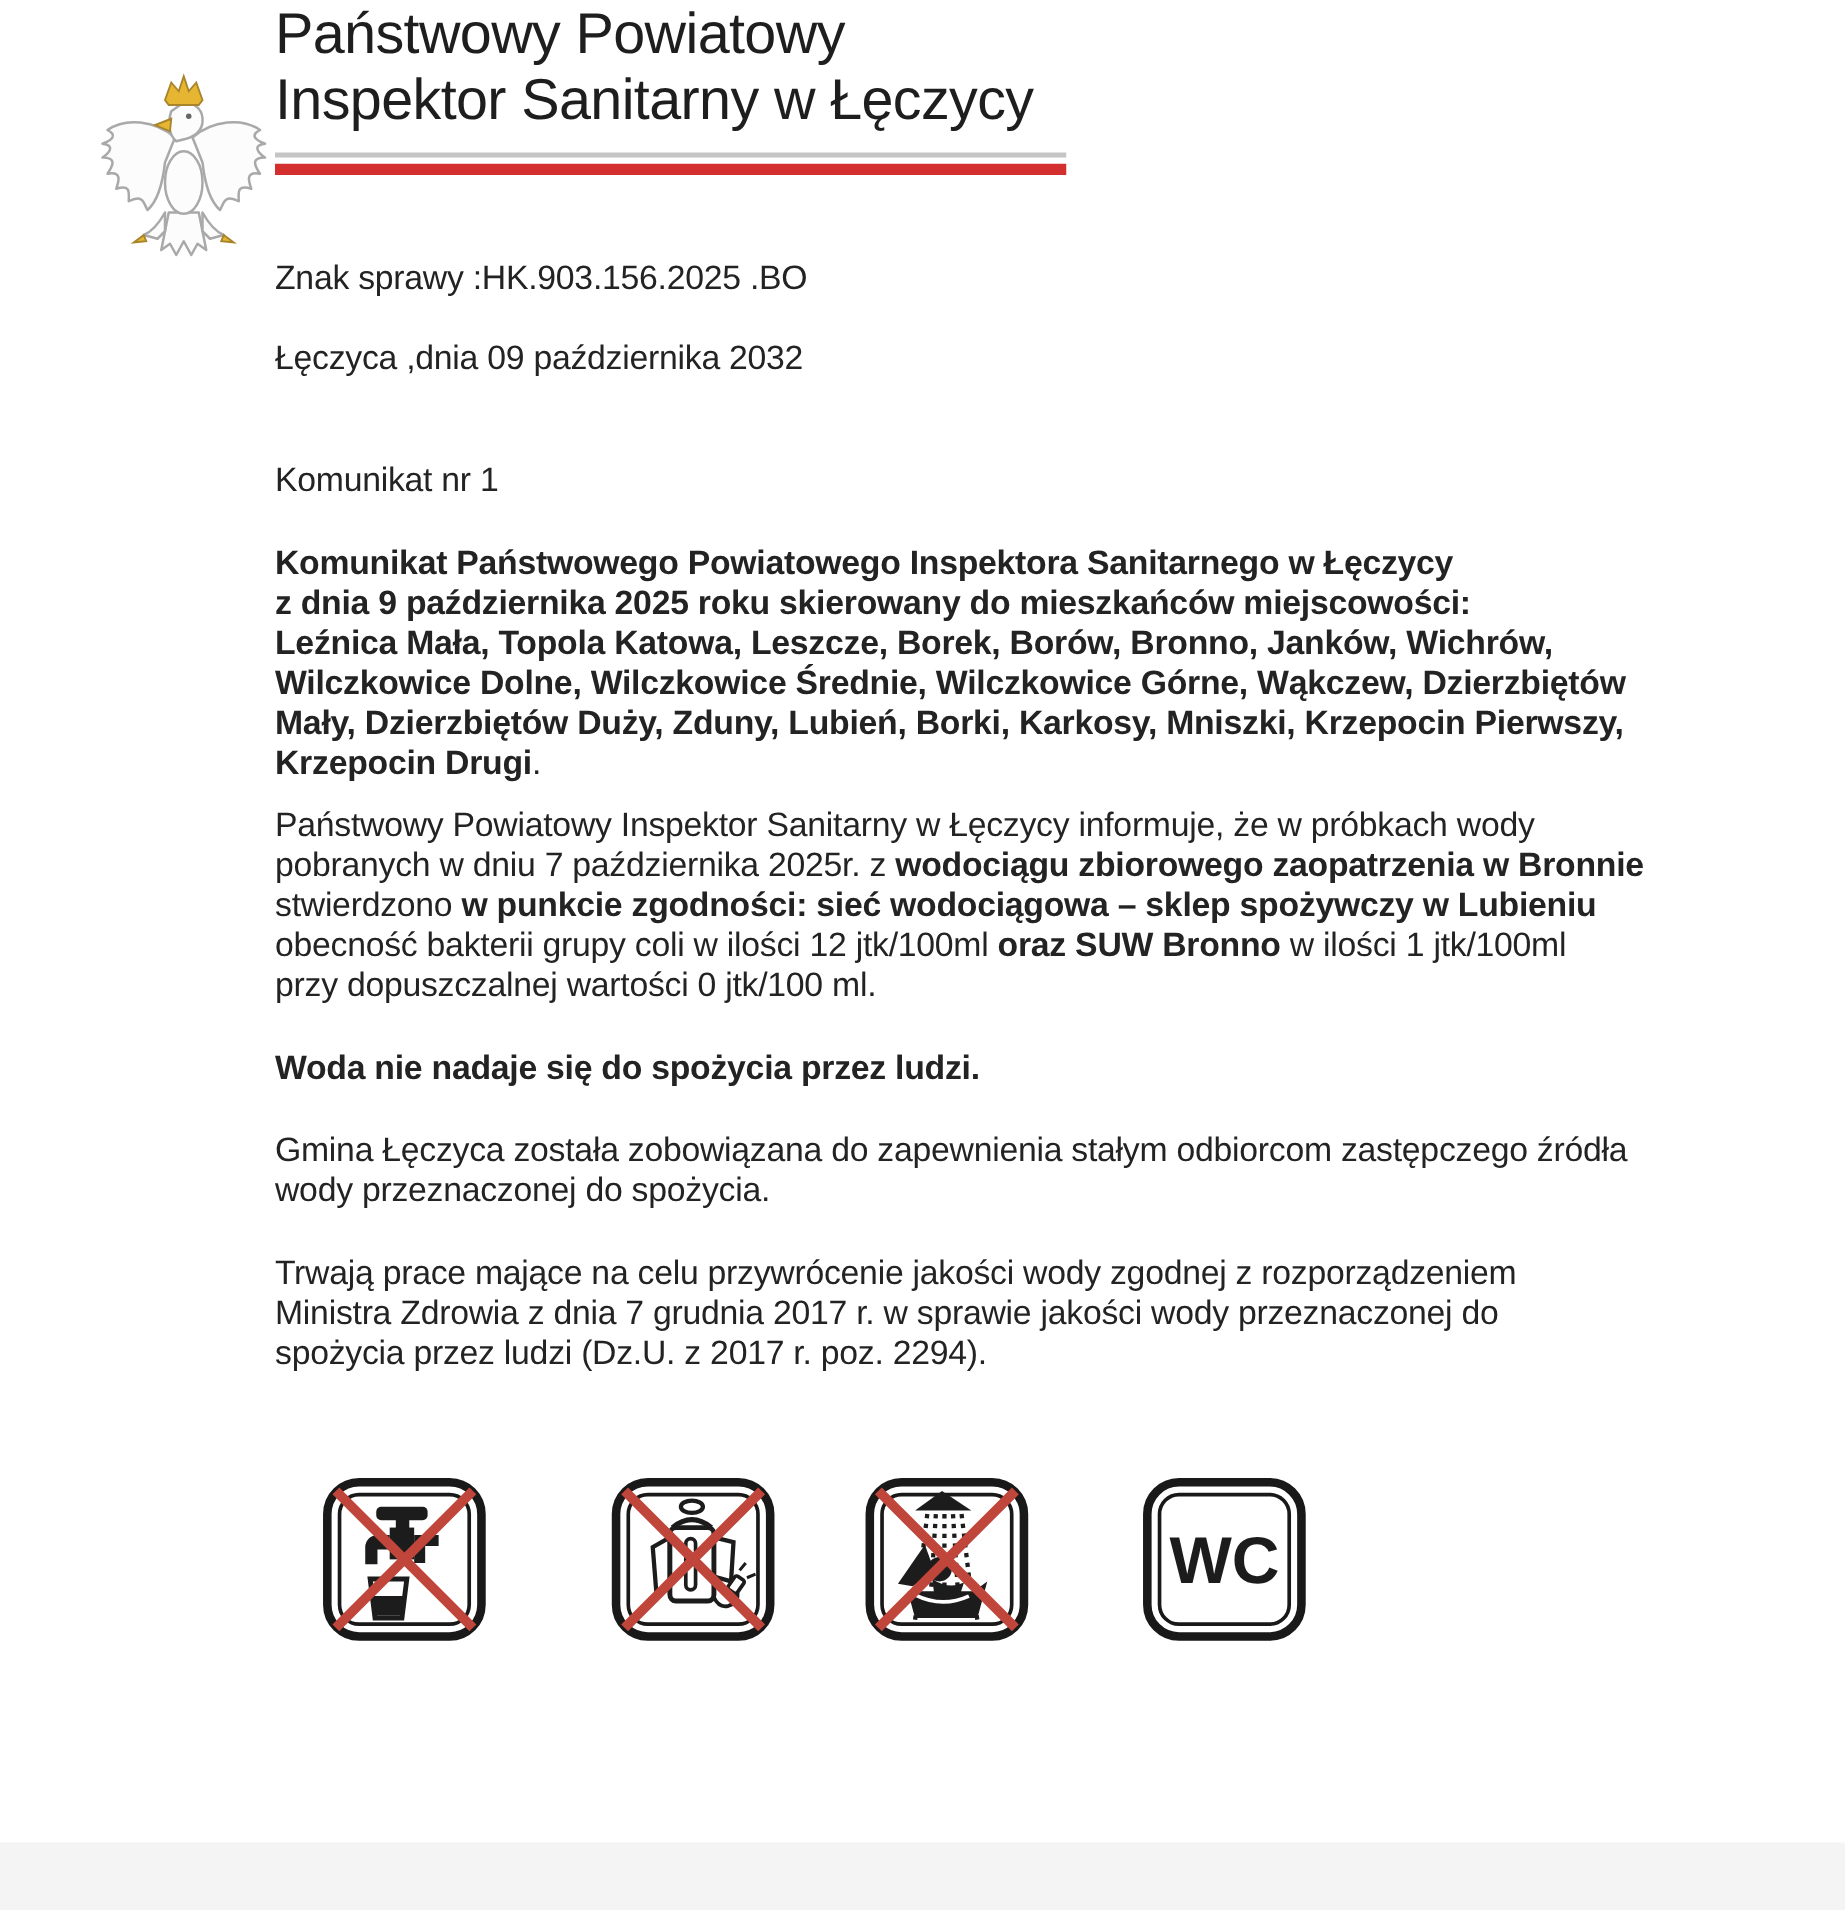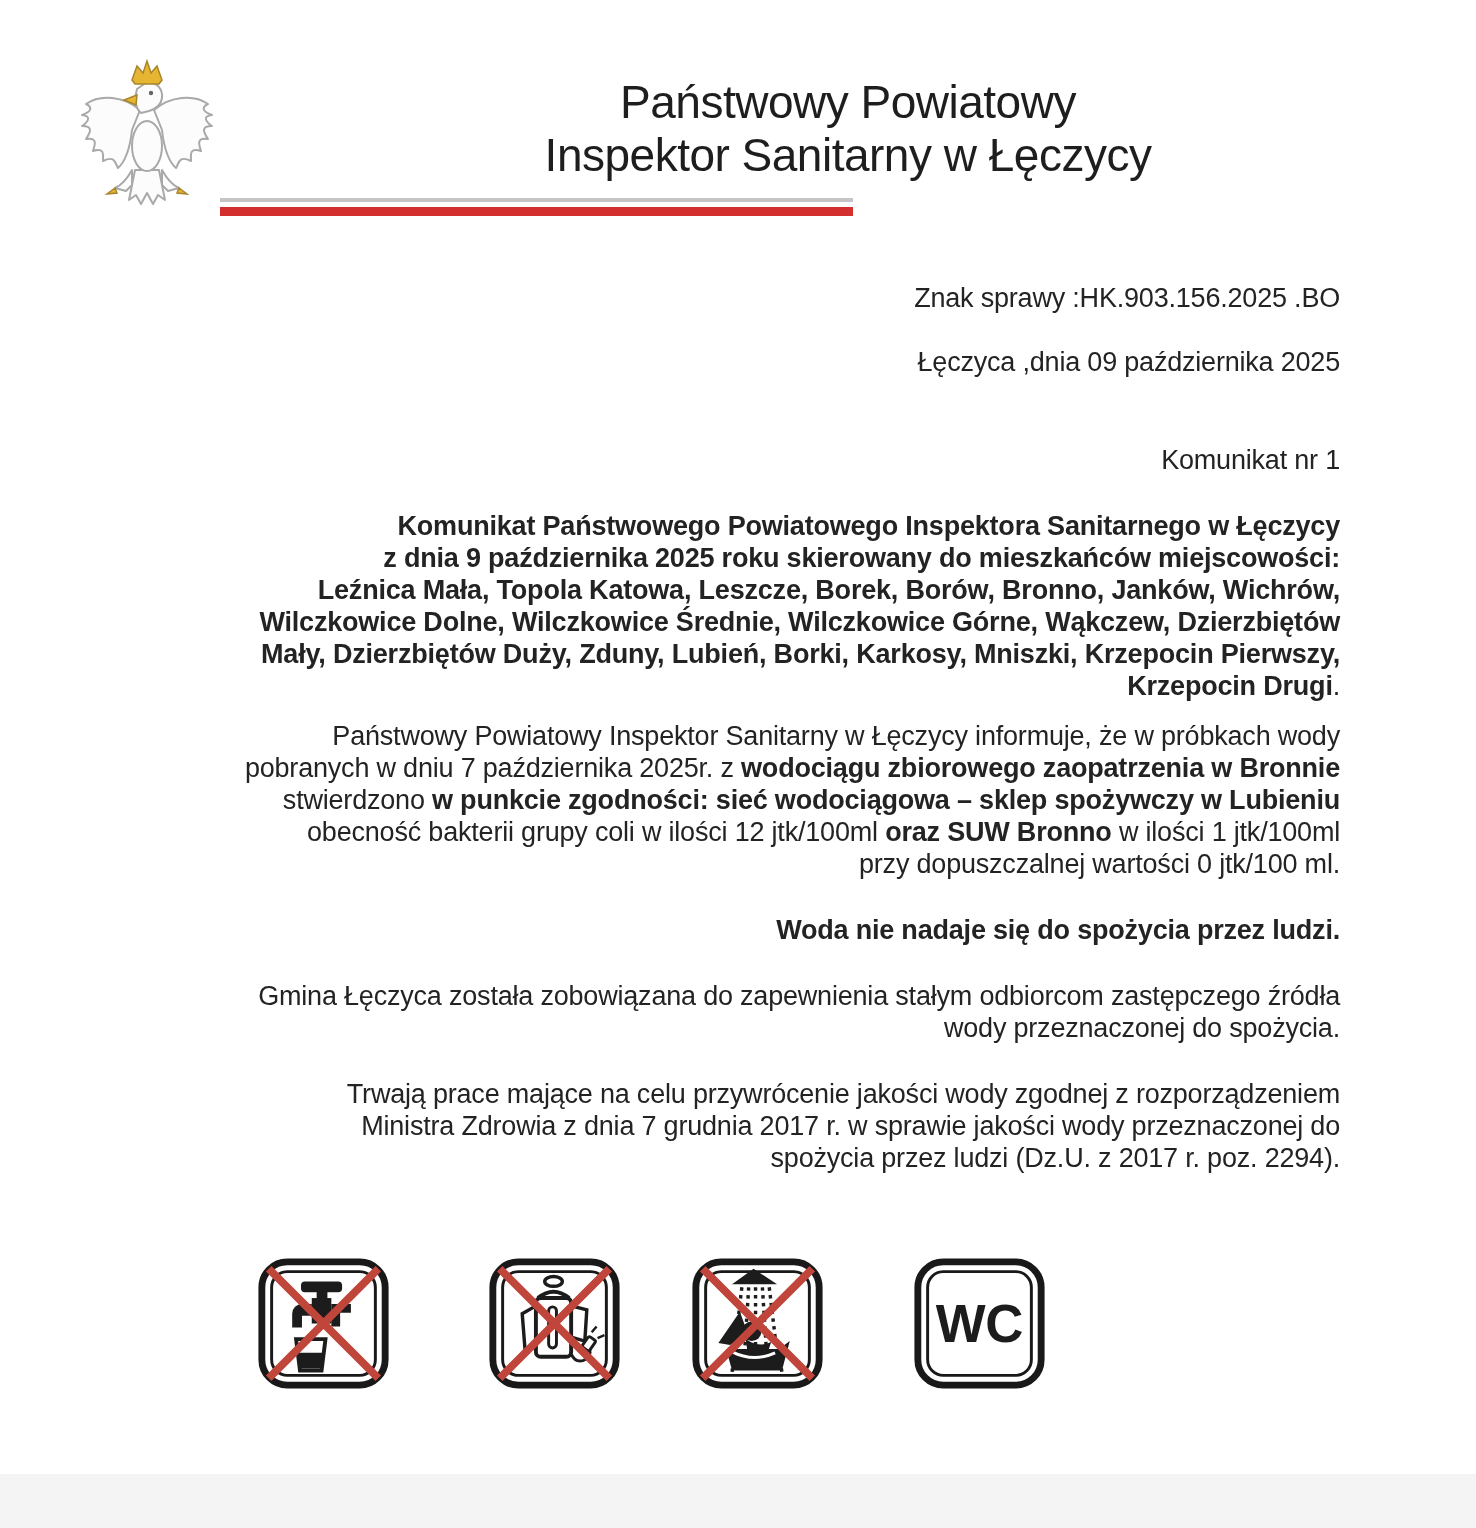--- a/index.html
+++ b/index.html
@@ -8,32 +8,32 @@
     width: 1476px; height: 1528px;
     background: #ffffff;
     font-family: "Liberation Sans", sans-serif;
     color: #232323;
     position: relative;
     overflow: hidden;
   }
   .masthead { position: relative; }
   .eagle-wrap { position: absolute; left: 72px; top: 58px; width: 150px; height: 168px; }
   .org-title {
-    margin-left: 220px; padding-top: 76px;
+    margin-left: 220px; 
     font-size: 46px; line-height: 53px; letter-spacing: -0.5px;
-    color: #1e1e1e; font-weight: 400; text-align: center;
+    color: #1e1e1e; font-weight: 400;
   }
   .rules { margin-left: 220px; width: 633px; }
   .rule-gray { height: 4px; background: var(--rule-gray, #c5c5c5); margin-top: 16px; }
   .rule-red  { height: 9px; background: var(--accent-red, #d32f2f); margin-top: 5px; }
   .content {
     margin-left: 220px; width: 1120px;
     font-size: 27px; line-height: 32px; letter-spacing: -0.2px;
   }
-  .block { margin: 34px 0 0 0; white-space: pre-line; text-align: right; }
+  .block { margin: 34px 0 0 0; white-space: pre-line; }
   .block.joined { margin-top: 18px; }
   .bold { font-weight: bold; }
   b { font-weight: bold; }
   .icons-row {
     position: relative; z-index: 1;
     margin: 81px 0 0 35px;
     display: flex; align-items: flex-start;
   }
   .picto { width: 137px; height: 137px; }
   .picto:nth-child(1) { margin-right: 94px; }
@@ -73,21 +73,21 @@
   </div>
   <div class="rules">
     <div class="rule-gray"></div>
     <div class="rule-red"></div>
   </div>
 </div>
 
 <div class="content">
   <div class="block">
     <div>Znak sprawy :HK.903.156.2025 .BO</div>
-    <div>Łęczyca ,dnia 09 października 2025</div>
+    <div>Łęczyca ,dnia 09 października 2032</div>
   </div>
 
   <div class="block">Komunikat nr 1</div>
 
   <div class="block"><b>Komunikat Państwowego Powiatowego Inspektora Sanitarnego w Łęczycy
 z dnia 9 października 2025 roku skierowany do mieszkańców miejscowości:
 Leźnica Mała, Topola Katowa, Leszcze, Borek, Borów, Bronno, Janków, Wichrów,
 Wilczkowice Dolne, Wilczkowice Średnie, Wilczkowice Górne, Wąkczew, Dzierzbiętów
 Mały, Dzierzbiętów Duży, Zduny, Lubień, Borki, Karkosy, Mniszki, Krzepocin Pierwszy,
 Krzepocin Drugi</b><span>.</span></div>

